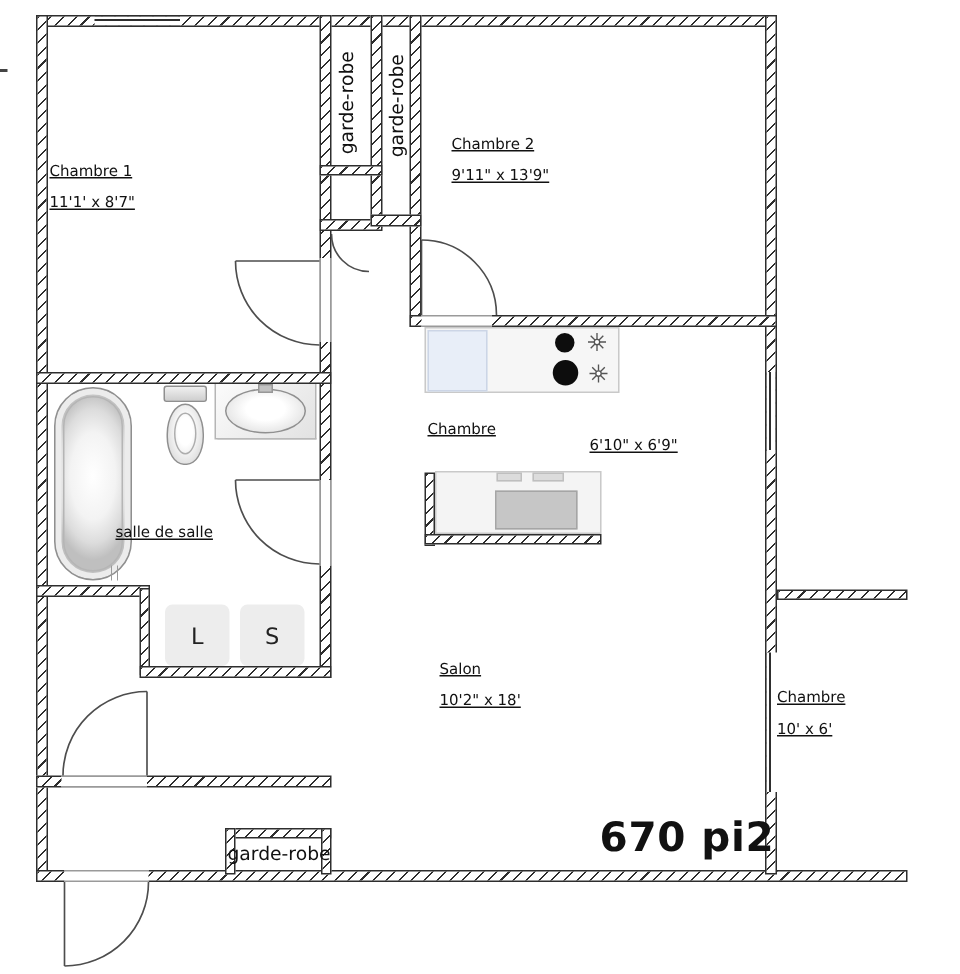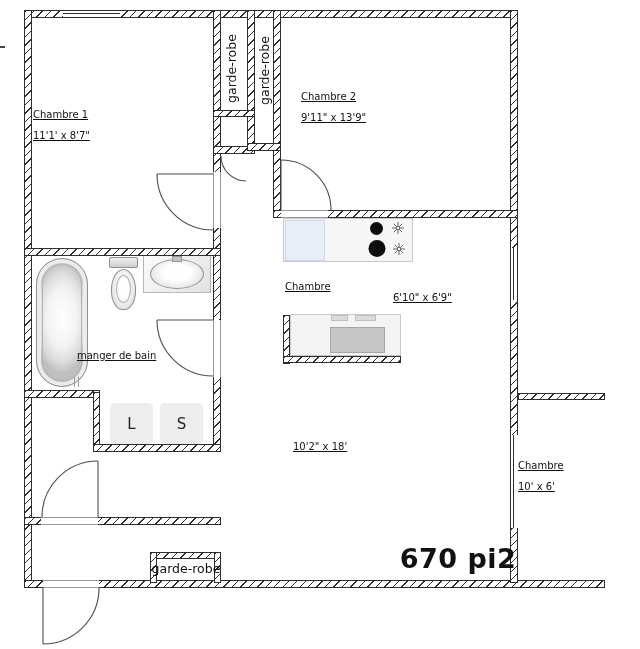--- a/index.html
+++ b/index.html
@@ -158,25 +158,26 @@
 
   <div class="lbl" style="left:285px; top:276px; width:100px;">
     <div>Chambre</div>
   </div>
 
   <div class="lbl" style="left:393px; top:287px; width:126px;">
     <div>6'10" x 6'9"</div>
   </div>
 
   <div class="lbl" style="left:77px; top:345px; width:124px;">
-    <div>manger de bain</div>
+    <div>salle de salle</div>
   </div>
 
 
   <div class="lbl" style="left:293px; top:436px; width:164px;">
+    <div>Salon</div>
     <div>10'2" x 18'</div>
   </div>
 
   <div class="lbl" style="left:518px; top:455px; width:86px;">
     <div>Chambre</div>
     <div>10' x 6'</div>
   </div>
 
   <div class="vlbl" style="left:196px; top:61px; width:70px; height:15px;">garde-robe</div>
   <div class="vlbl" style="left:229px; top:63px; width:70px; height:15px;">garde-robe</div>

